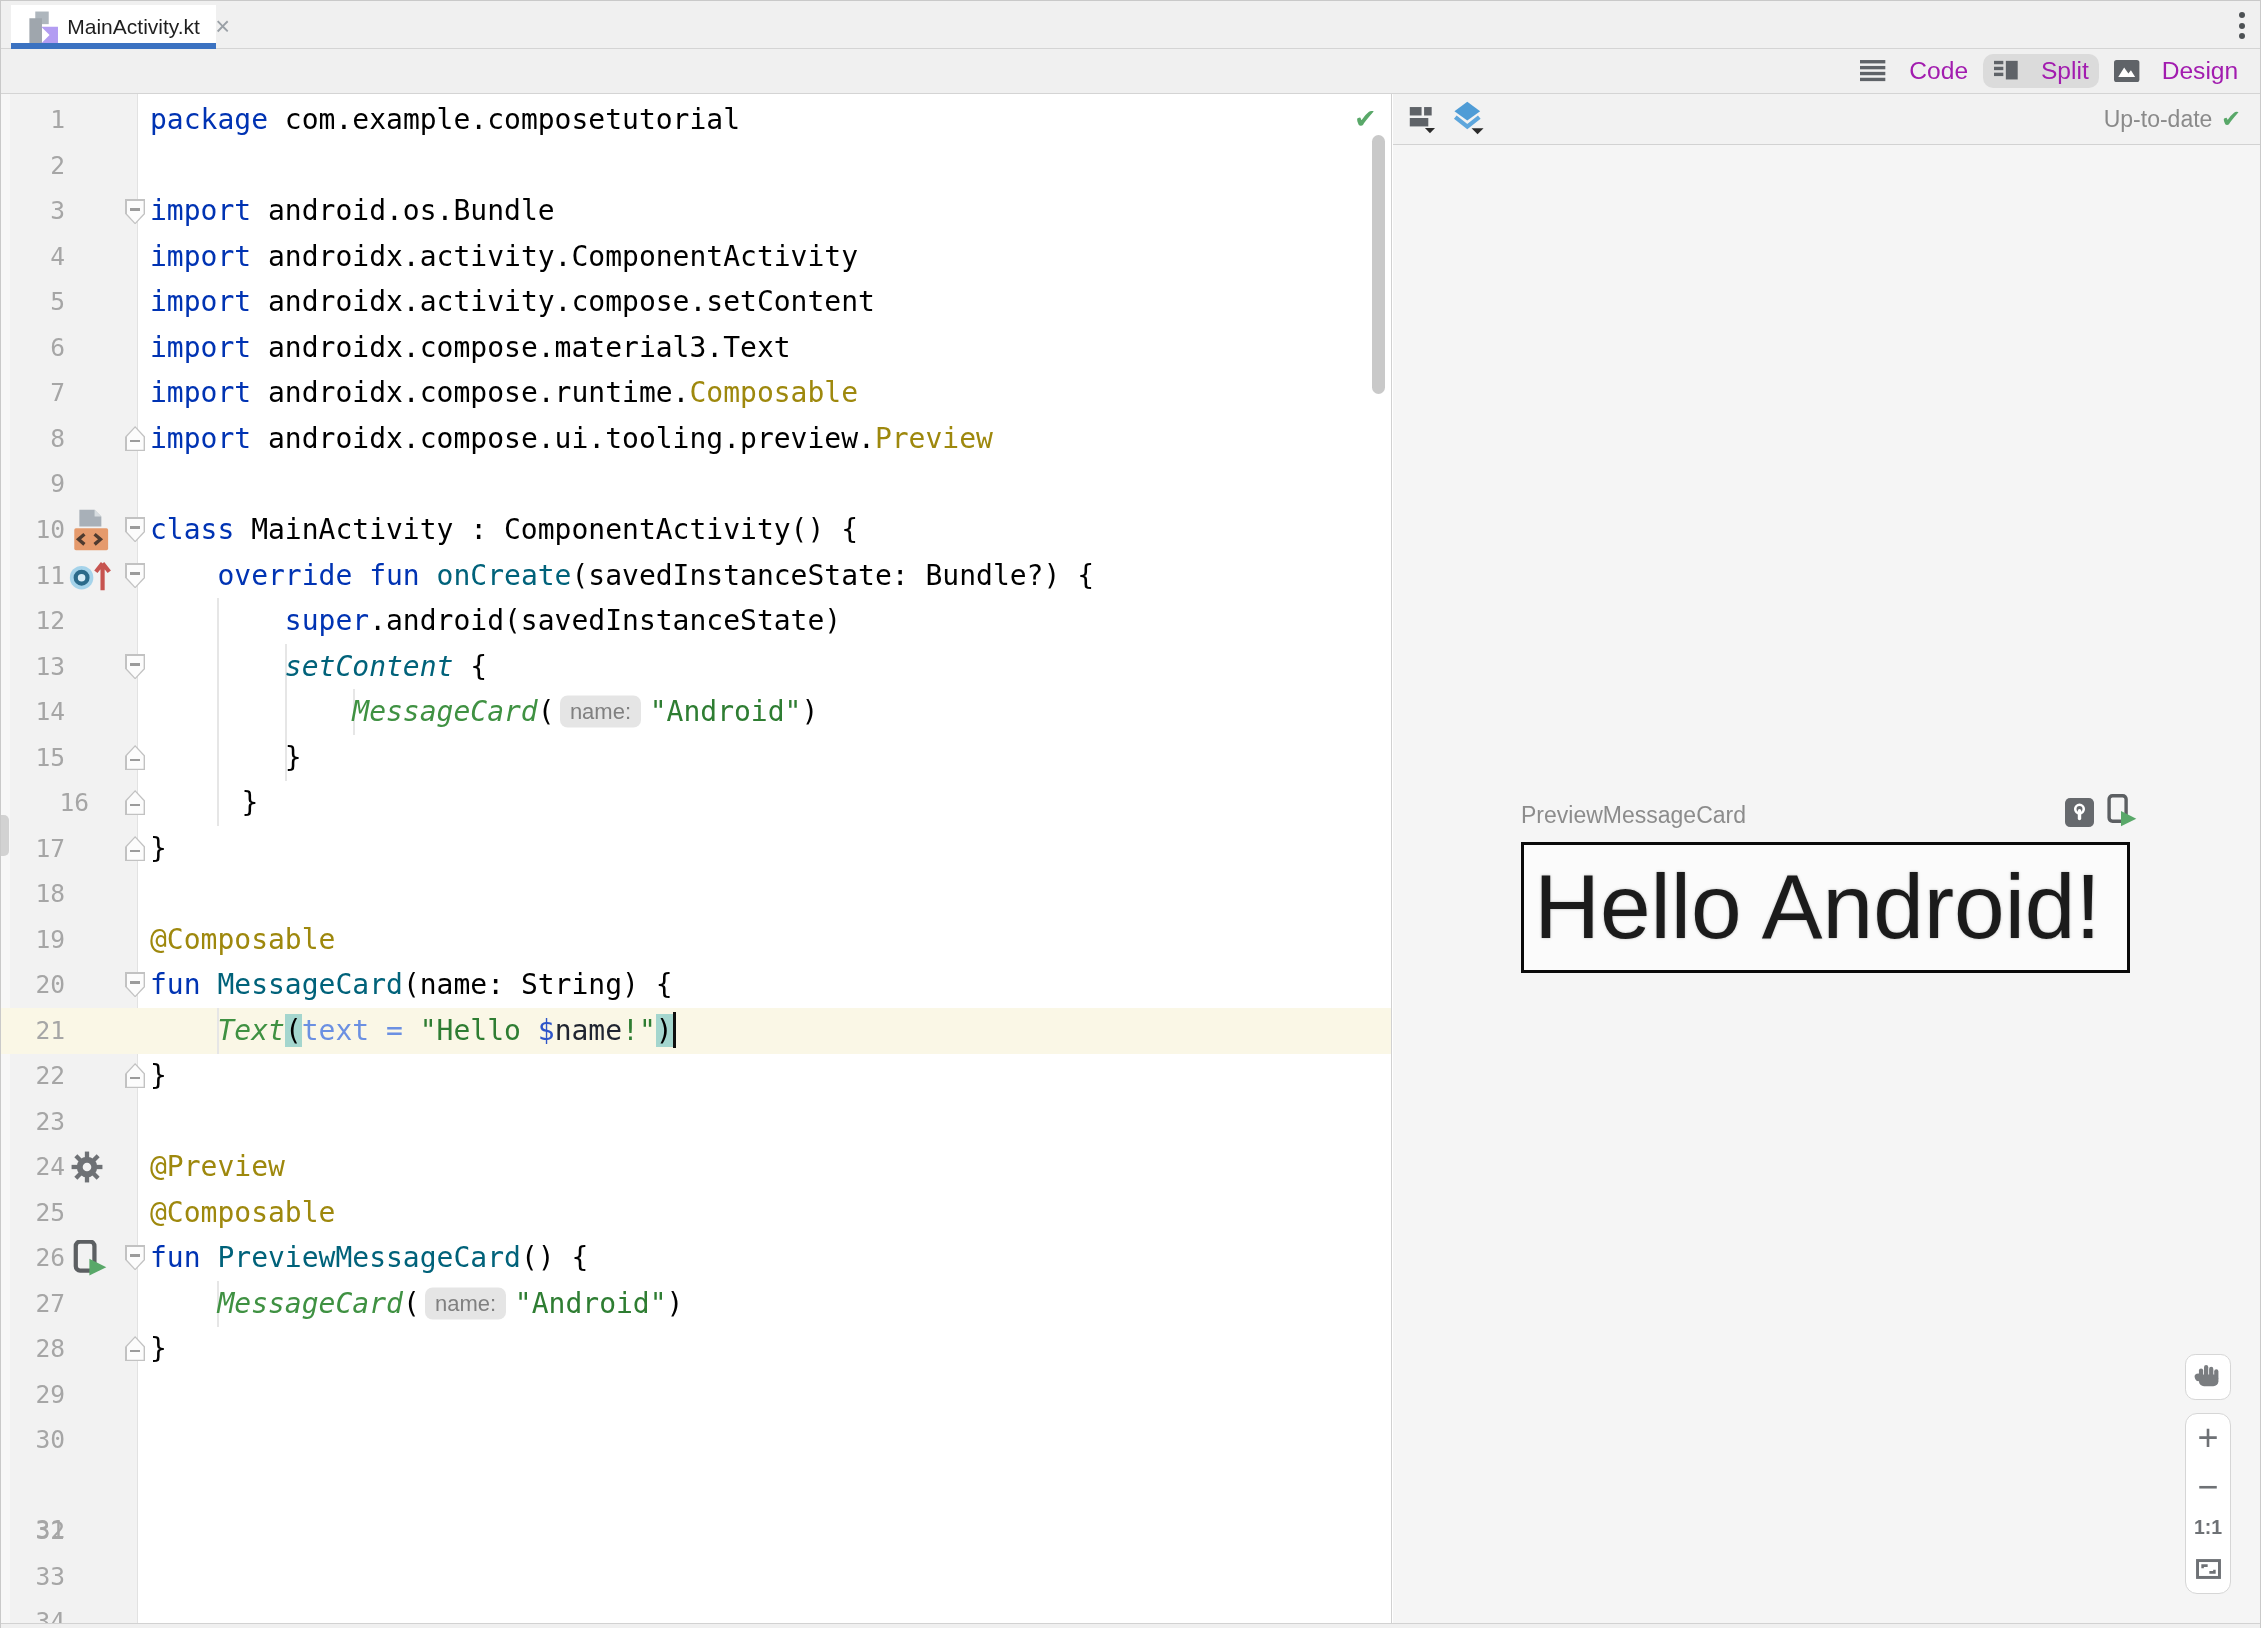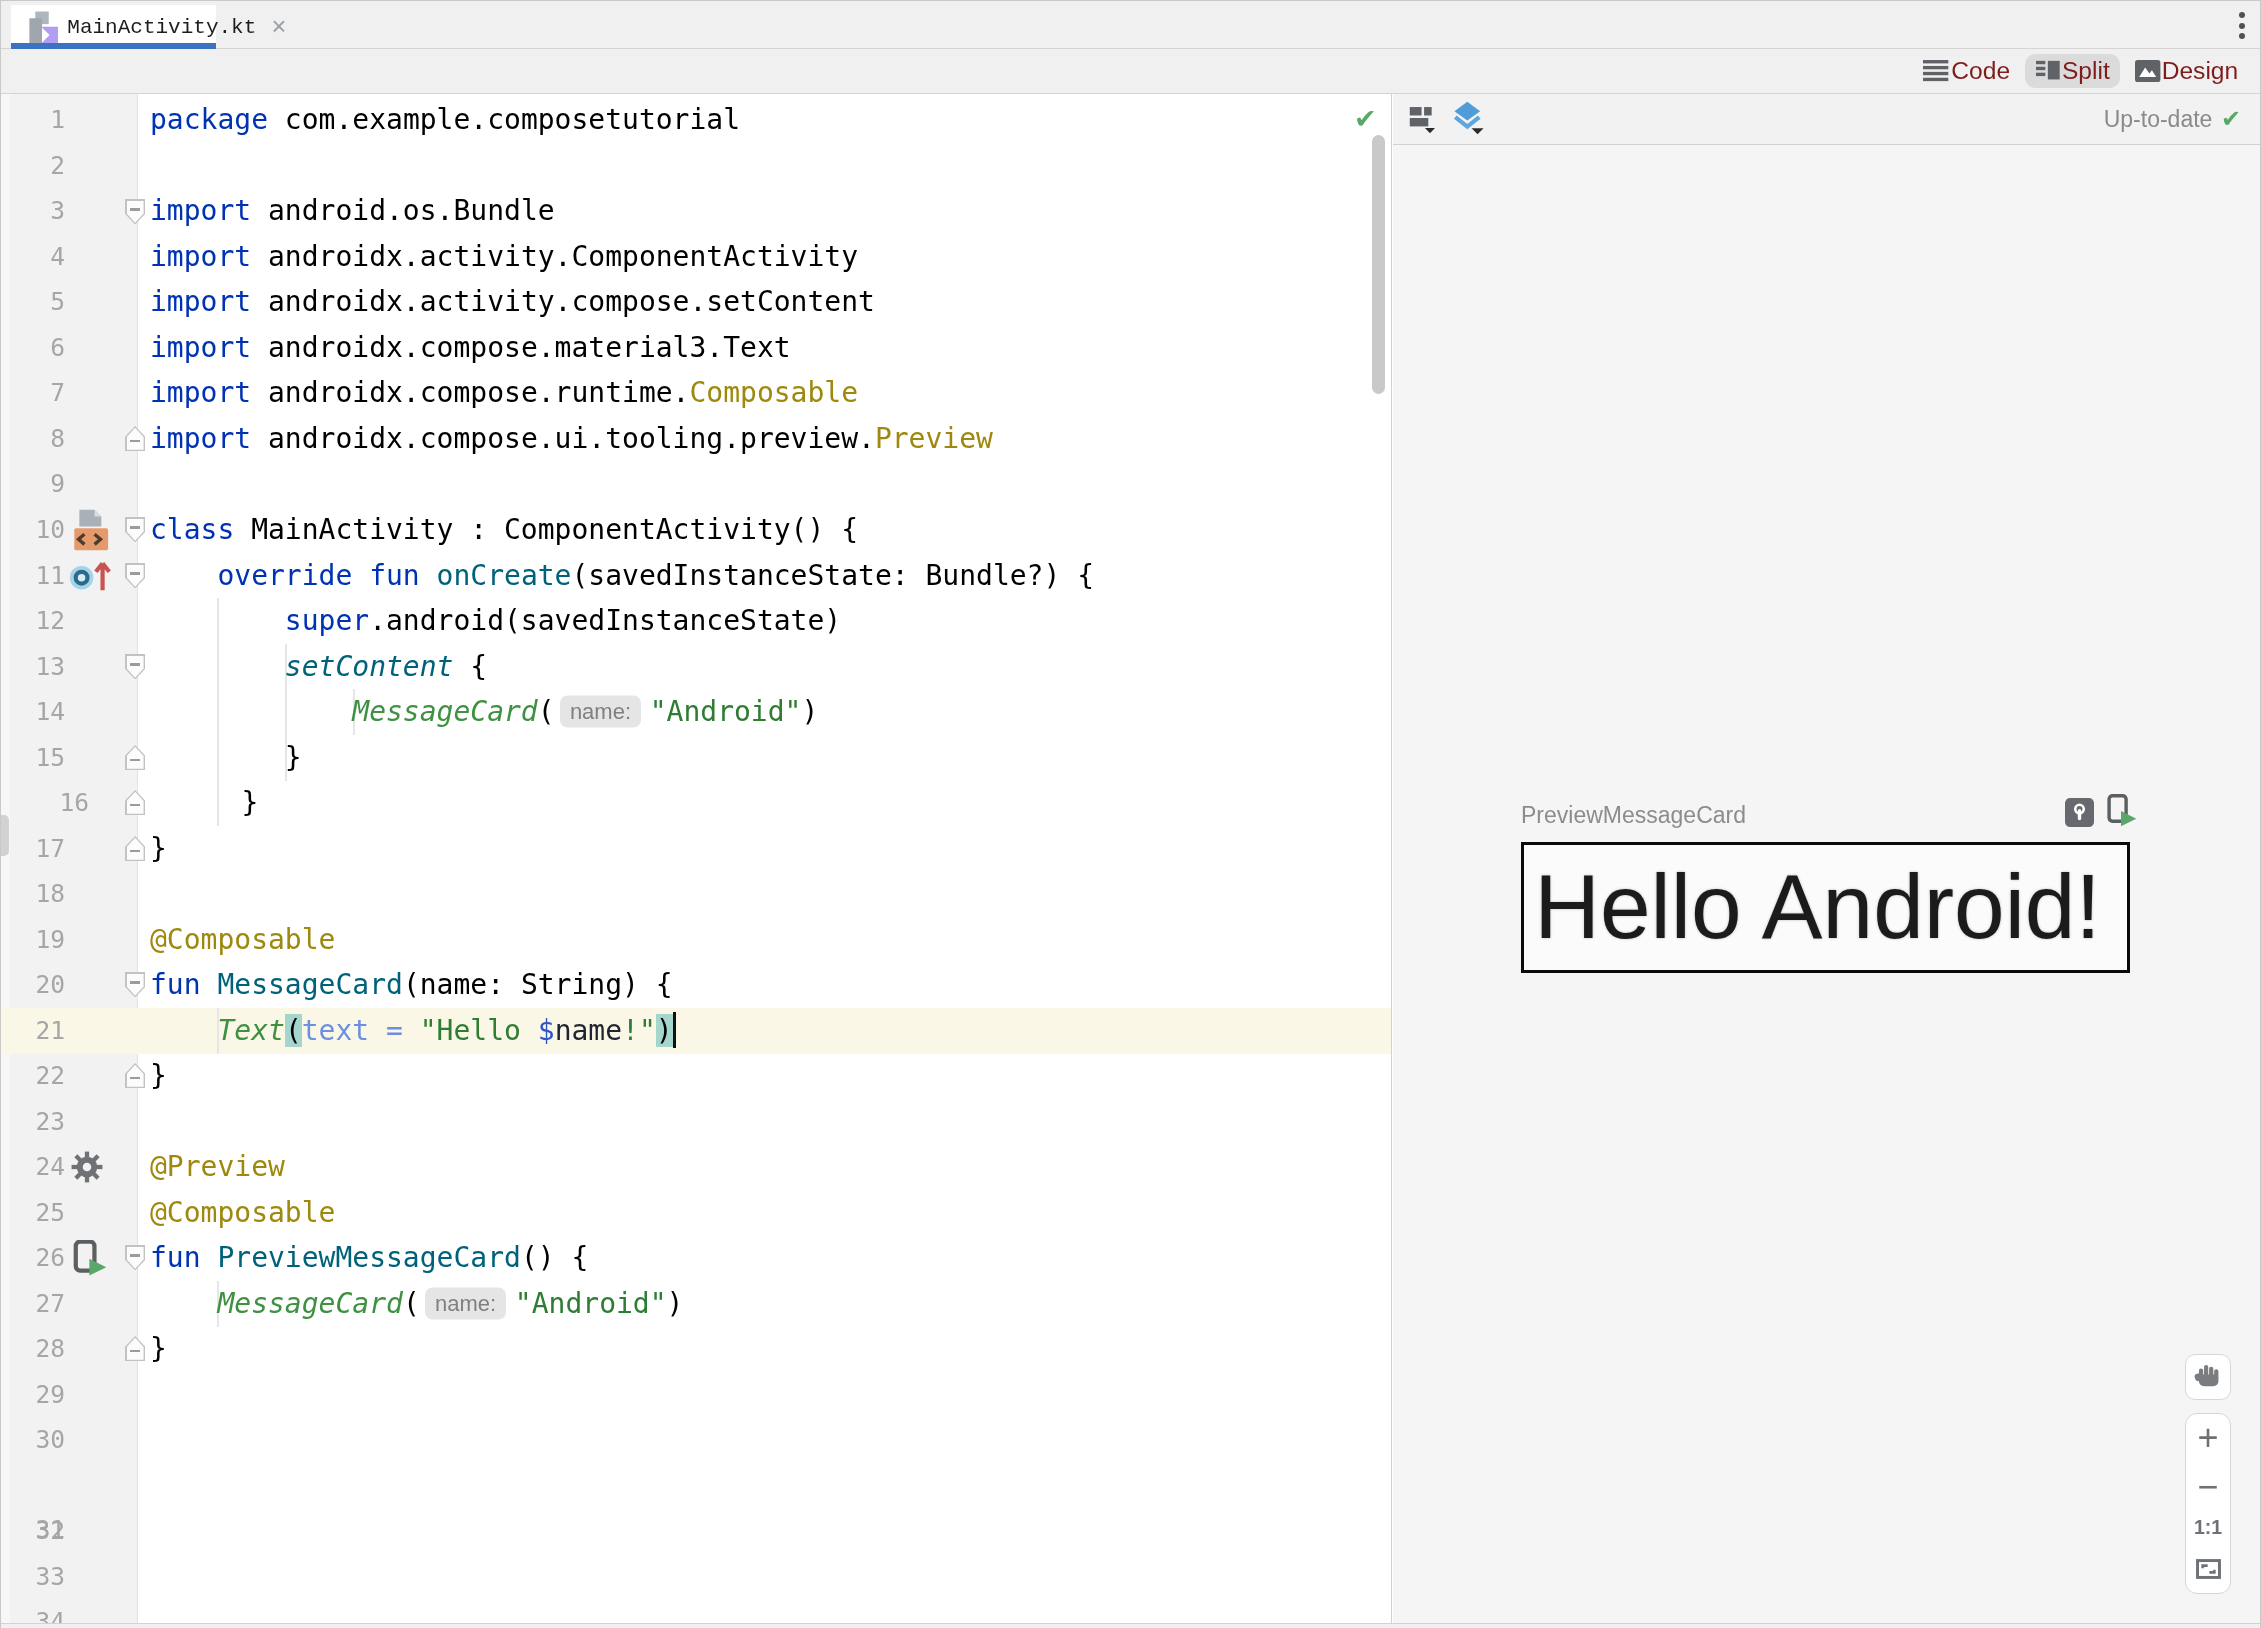--- a/index.html
+++ b/index.html
@@ -2,28 +2,28 @@
 <html style="font-size:13.6px"><head>
 <meta charset="utf-8">
 <style>
   html,body{margin:0;padding:0;background:#e8e8e8;}
   .app{position:relative;width:2261px;height:1629px;background:#fff;overflow:hidden;
        font-family:"Liberation Sans",sans-serif;border:1.7px solid #C9C9C9;box-sizing:border-box;}
   
   .tabbar{position:absolute;left:0;top:0;width:2261px;height:48px;background:#F0F0F0;border-bottom:1.7px solid #D4D4D4;box-sizing:border-box;}
   .tab{position:absolute;left:10.2px;top:4.2px;width:205px;height:44px;background:#FFFFFF;display:flex;align-items:center;}
   .tab-underline{position:absolute;left:0;bottom:0;width:100%;height:6px;background:#3B72C1;}
-  .tab-label{font-size:21px;color:#1E1E1E;margin-left:8.5px;font-family:Liberation Mono, monospace;}
+  .tab-label{font-size:21px;color:#1E1E1E;margin-left:8.5px;}
   .tab-close{margin-left:15.3px;font-size:25.4px;color:#9AA0A6;line-height:1;}
   .kticon{margin-left:13.6px;width:34px;height:37px;display:inline-block;}
   .kebab{position:absolute;right:12px;top:9.3px;width:17px;height:30.5px;display:flex;flex-direction:column;align-items:center;justify-content:space-between;padding:1.7px 0;box-sizing:border-box;}
   .kebab i{width:6px;height:6px;border-radius:50%;background:#4D5154;}
   
   .toolbar2{position:absolute;left:0;top:48px;width:2261px;height:45px;background:#F0F0F0;border-bottom:1.7px solid #D4D4D4;box-sizing:border-box;display:flex;justify-content:flex-end;align-items:center;padding-right:13.6px;}
-  .vs-item{display:flex;align-items:center;gap:1px;font-size:24.6px;color:#7f1d1d;padding:3.4px 10.2px;border-radius:10.2px;margin-left:5.1px;}
+  .vs-item{display:flex;align-items:center;gap:22px;font-size:24.6px;color:#a21caf;padding:3.4px 10.2px;border-radius:10.2px;margin-left:5.1px;}
   .vs-item.selected{background:#DBDBDB;}
   
   .editor{position:absolute;left:0;top:93px;width:1390px;height:1529px;background:#FFFFFF;overflow:hidden;border-right:1.7px solid #D1D1D1;box-sizing:content-box;}
   .leftstripe{position:absolute;left:0;top:0;width:8.5px;height:1529px;background:#F7F7F7;border-right:0.8px solid #E3E3E3;z-index:0;}
   .stripe-handle{position:absolute;left:0;top:721px;width:7.6px;height:41px;background:#D2D2D2;border-radius:0 5.1px 5.1px 0;}
   .gutterbg{position:absolute;left:8.5px;top:0;width:127px;height:1529px;background:#F2F2F2;border-right:0.8px solid #E2E2E2;z-index:0;}
   .curline{position:absolute;left:0;width:1390px;height:46px;background:#FAF7E6;z-index:1;}
   .iguide{position:absolute;width:1.7px;background:#E6E6E6;z-index:2;}
   .row{position:absolute;left:0;width:1390px;height:46px;z-index:3;}
   .ln{position:absolute;left:0;top:0;width:64px;text-align:right;font:24.6px/46px "DejaVu Sans Mono",monospace;color:#A6A6A6;}

